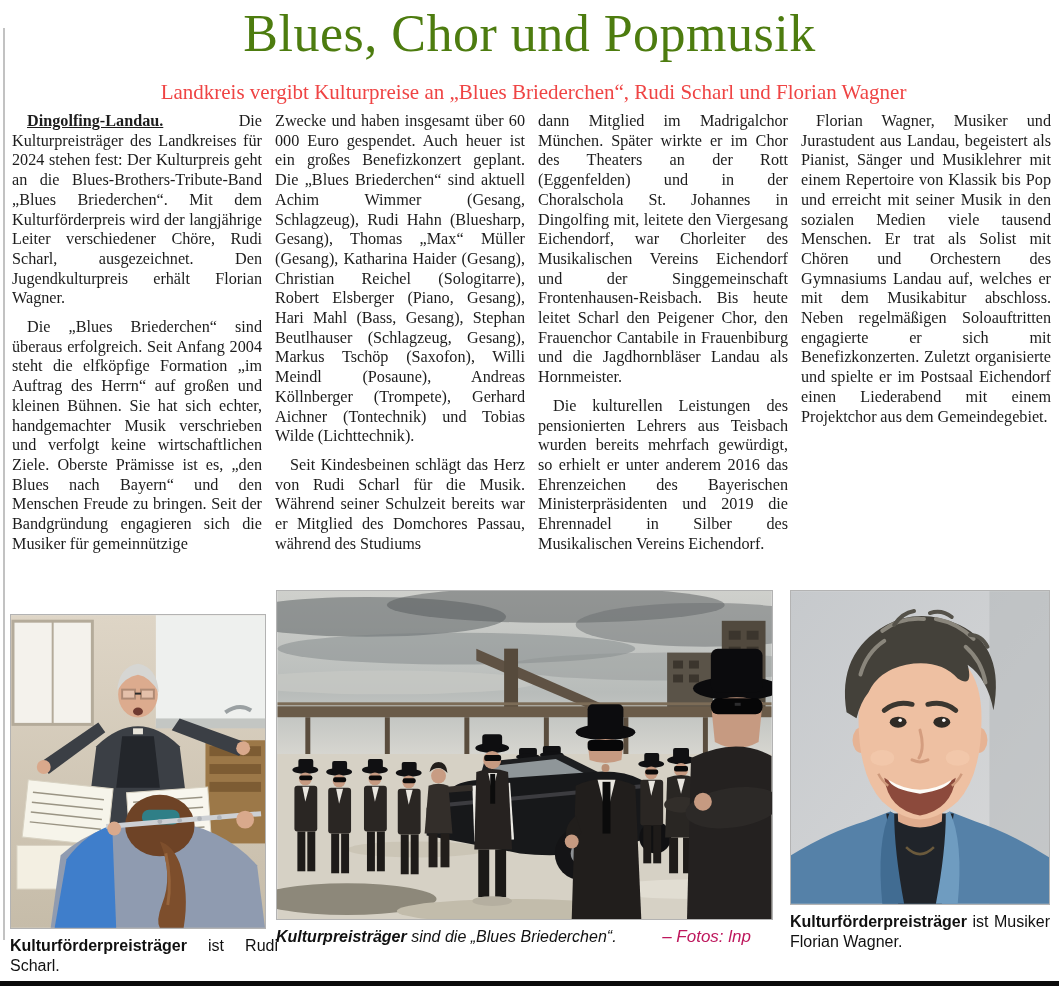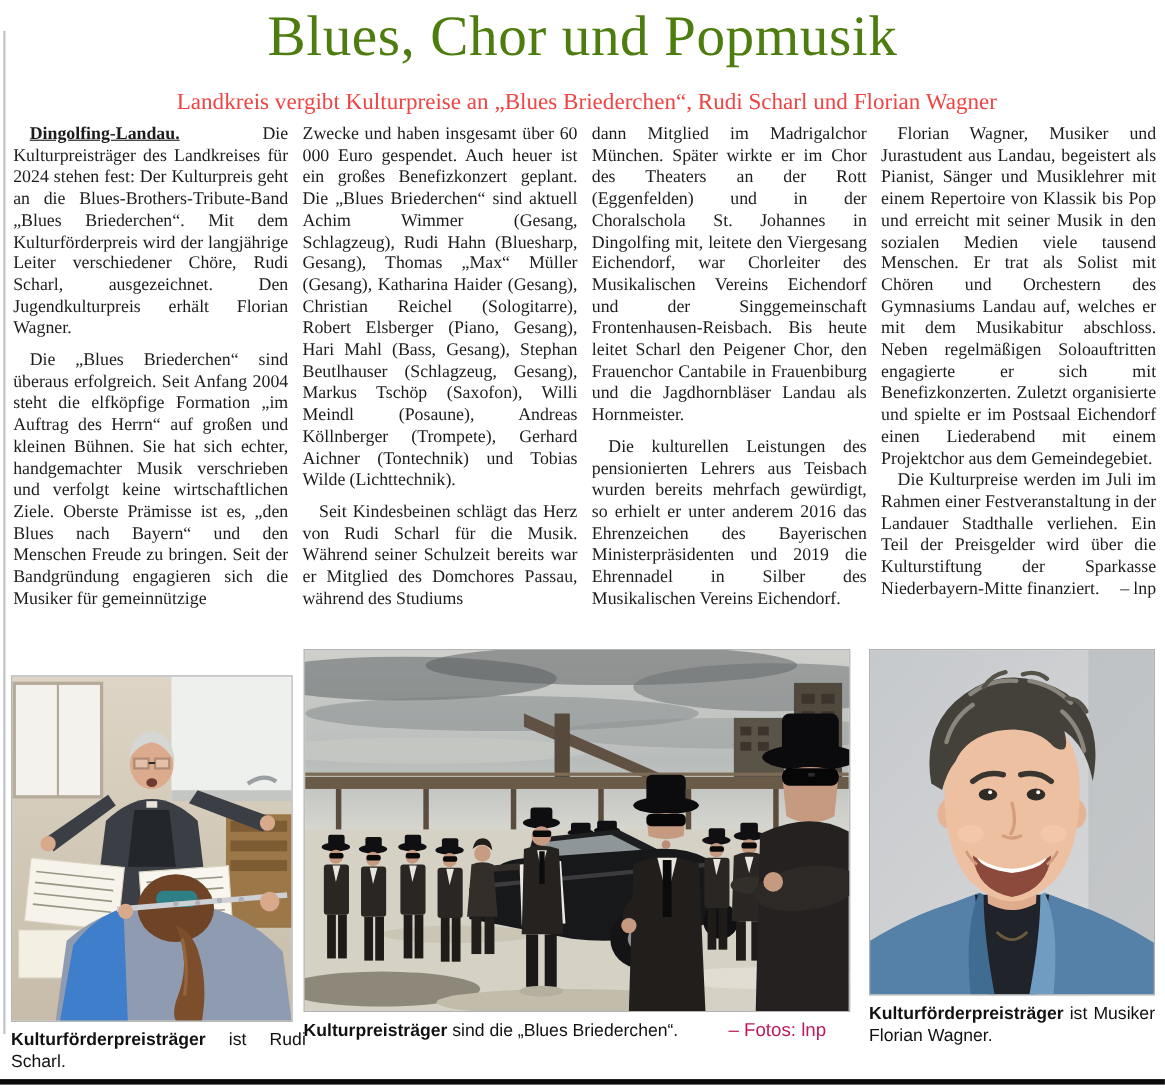--- a/index.html
+++ b/index.html
@@ -17,21 +17,21 @@
   .col p{margin:0;text-indent:15px;}
   .col p.noindent{text-indent:0;}
   .col p.gap{margin-top:9px;}
   .lead{font-weight:bold;text-decoration:underline;}
   .signoff{float:right;font-style:normal;}
   .photo-fig{position:absolute;margin:0;}
   .photo-frame{border:1px solid #b3b3b3;box-sizing:border-box;background:#ddd;line-height:0;}
   .photo-frame svg{display:block;}
   .cap{font-family:"Liberation Sans", sans-serif;font-size:16px;line-height:20px;
        color:#111;margin-top:7px;text-align:justify;}
-  .capline{display:flex;justify-content:space-between;align-items:baseline;text-align:right;}
+  .capline{display:flex;justify-content:space-between;align-items:baseline;text-align:right;font-style:italic;}
   .credit{font-size:17px;color:#be185d;white-space:nowrap;padding-right:22px;}
   .bottom-rule{position:absolute;left:0;top:981px;width:1059px;height:5px;background:#0b0b0b;}
 </style>
 </head>
 <body>
 
 <div class="page">
 
   <div class="edge-rule"></div>
 
@@ -47,22 +47,20 @@
     <div class="col">
       <p class="noindent"><span>Zwecke und haben insgesamt über 60 000 Euro gespendet. Auch heuer ist ein großes Benefizkonzert geplant. Die „Blues Briederchen“ sind aktuell Achim Wimmer (Gesang, Schlagzeug), Rudi Hahn (Bluesharp, Gesang), Thomas „Max“ Müller (Gesang), Katharina Haider (Gesang), Christian Reichel (Sologitarre), Robert Elsberger (Piano, Gesang), Hari Mahl (Bass, Gesang), Stephan Beutlhauser (Schlagzeug, Gesang), Markus Tschöp (Saxofon), Willi Meindl (Posaune), Andreas Köllnberger (Trompete), Gerhard Aichner (Tontechnik) und Tobias Wilde (Lichttechnik).</span></p>
       <p class="gap"><span>Seit Kindesbeinen schlägt das Herz von Rudi Scharl für die Musik. Während seiner Schulzeit bereits war er Mitglied des Domchores Passau, während des Studiums</span></p>
     </div>
     <div class="col">
       <p class="noindent"><span>dann Mitglied im Madrigalchor München. Später wirkte er im Chor des Theaters an der Rott (Eggenfelden) und in der Choralschola St. Johannes in Dingolfing mit, leitete den Viergesang Eichendorf, war Chorleiter des Musikalischen Vereins Eichendorf und der Singgemeinschaft Frontenhausen-Reisbach. Bis heute leitet Scharl den Peigener Chor, den Frauenchor Cantabile in Frauenbiburg und die Jagdhornbläser Landau als Hornmeister.</span></p>
       <p class="gap"><span>Die kulturellen Leistungen des pensionierten Lehrers aus Teisbach wurden bereits mehrfach gewürdigt, so erhielt er unter anderem 2016 das Ehrenzeichen des Bayerischen Ministerpräsidenten und 2019 die Ehrennadel in Silber des Musikalischen Vereins Eichendorf.</span></p>
     </div>
     <div class="col">
       <p><span>Florian Wagner, Musiker und Jurastudent aus Landau, begeistert als Pianist, Sänger und Musiklehrer mit einem Repertoire von Klassik bis Pop und erreicht mit seiner Musik in den sozialen Medien viele tausend Menschen. Er trat als Solist mit Chören und Orchestern des Gymnasiums Landau auf, welches er mit dem Musikabitur abschloss. Neben regelmäßigen Soloauftritten engagierte er sich mit Benefizkonzerten. Zuletzt organisierte und spielte er im Postsaal Eichendorf einen Liederabend mit einem Projektchor aus dem Gemeindegebiet.</span></p>
-      <p><span>Die Kulturpreise werden im Juli im Rahmen einer Festveranstaltung in der Landauer Stadthalle verliehen. Ein Teil der Preisgelder wird über die Kulturstiftung der Sparkasse Niederbayern-Mitte finanziert.</span>
-        <span class="signoff">– lnp</span></p>
     </div>
   </div>
 
   <figure class="photo-fig" style="left:10px;top:614px;width:268px;">
     <div class="photo-frame" style="width:256px;height:315px;">
       <svg width="254" height="313" viewBox="0 0 256 315">
         <defs>
           <linearGradient id="wall1" x1="0" y1="0" x2="0" y2="1">
             <stop offset="0" stop-color="#ded5c6"></stop>
               <stop offset="1" stop-color="#c6bca9"></stop>

